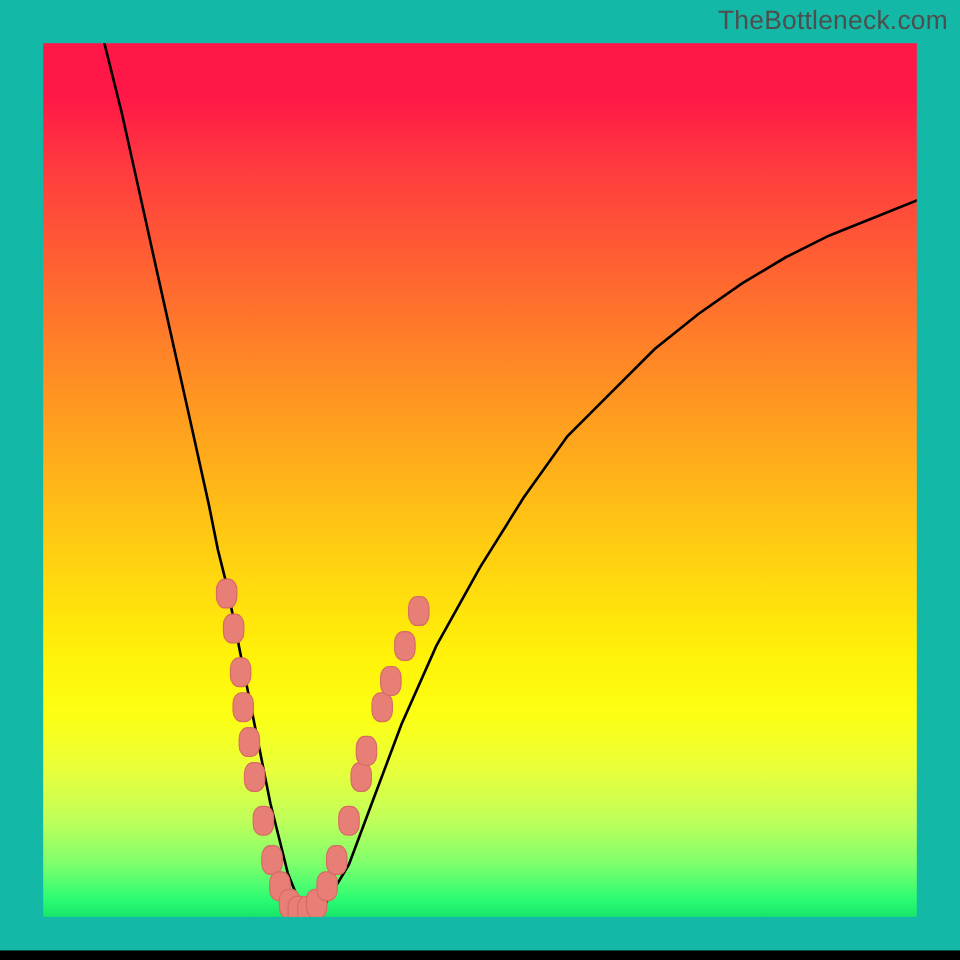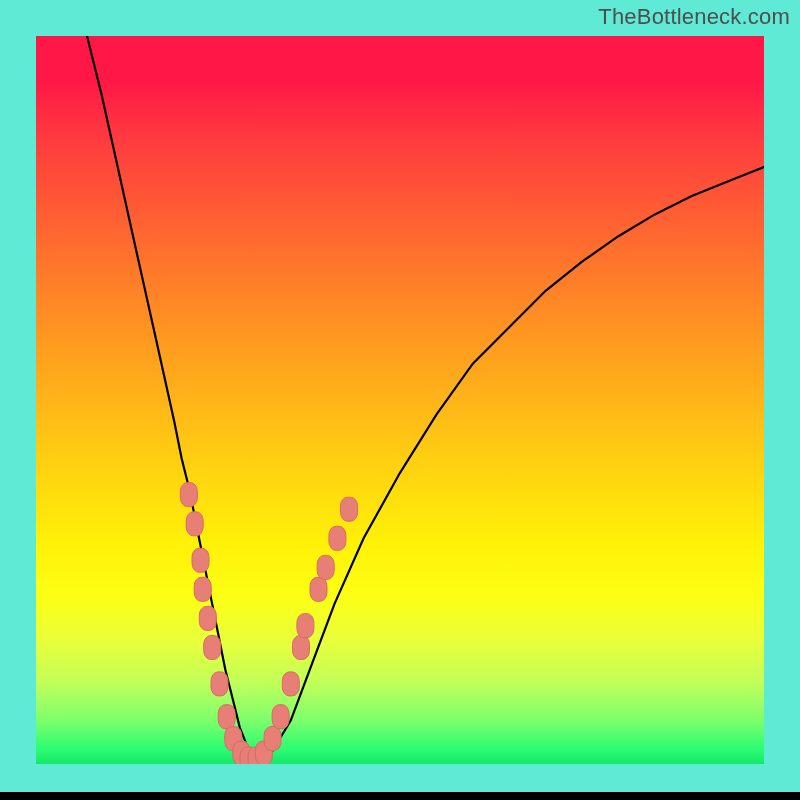--- a/index.html
+++ b/index.html
@@ -10,21 +10,21 @@
     background: #000;
     overflow: hidden;
     font-family: Arial, Helvetica, sans-serif;
   }
   .frame {
     position: absolute;
     left: 0;
     top: 0;
     width: 800px;
     height: 792px;
-    background: #5eead4;
+    background: #14b8a6;
   }
   .plot {
     position: absolute;
     left: 36px;
     top: 36px;
     width: 728px;
     height: 728px;
     background: linear-gradient(to bottom,
       #ff1747 0%,
       #ff1747 6%,

